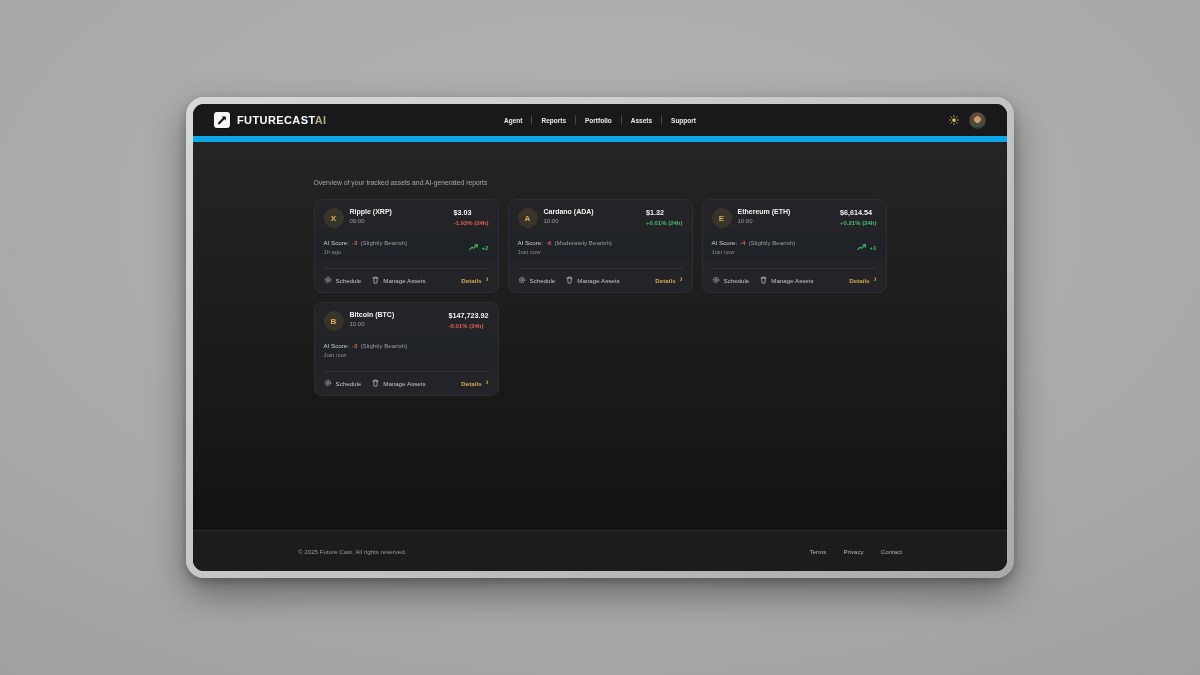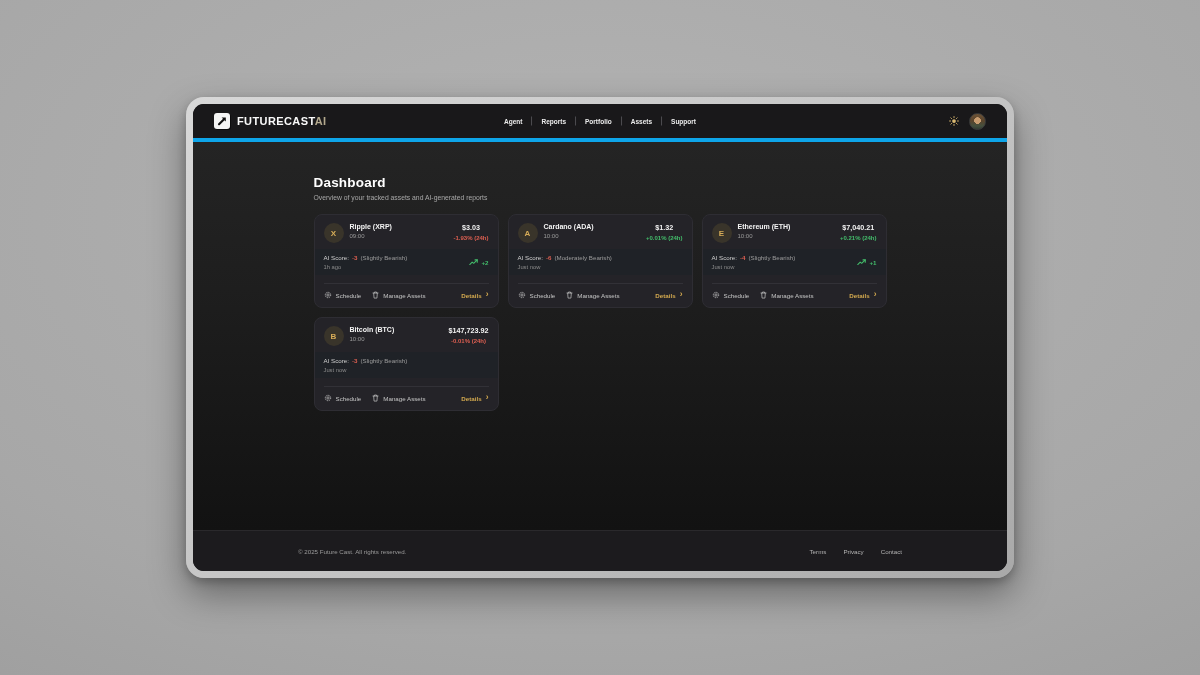--- a/index.html
+++ b/index.html
@@ -18,21 +18,21 @@
     box-shadow: 0 16px 36px rgba(0,0,0,0.38), 0 4px 10px rgba(0,0,0,0.22);
   }
   .screen {
     width: 100%; height: 100%; border-radius: 11px; overflow: hidden;
     background: #161616; display: flex; flex-direction: column;
   }
 
   
   .app-header {
     flex: 0 0 38px; height: 38px; background: #19181a;
-    border-bottom: 4px solid #0ea5e9;
+    border-bottom: 6px solid #0ea5e9;
     display: flex; align-items: center; padding: 0 21px; position: relative;
   }
   .brand { display: flex; align-items: center; gap: 7px; cursor: pointer; }
   .brand-icon {
     width: 16px; height: 16px; border-radius: 3px; background: #f5f5f5;
     display: flex; align-items: center; justify-content: center;
     box-shadow: 1px 1px 0 rgba(0,0,0,0.5);
   }
   .brand-text { font-size: 11px; font-weight: 800; color: #fafafa; letter-spacing: 0.4px; }
   .brand-ai { color: #b4a98e; }
@@ -65,21 +65,21 @@
   }
   .card-head { padding: 8px 9px 6px; display: flex; align-items: flex-start; gap: 6px; }
   .coin-avatar {
     width: 20px; height: 20px; flex: 0 0 20px; border-radius: 50%;
     background: #39342a; display: flex; align-items: center; justify-content: center;
   }
   .sym { font-size: 8px; font-weight: 700; color: #d6ac58; }
   .coin-info { flex: 1; min-width: 0; }
   .coin-name { font-size: 7px; font-weight: 700; color: #f3f3f3; }
   .coin-time { font-size: 6px; color: #9b9b9b; margin-top: 3px; }
-  .price-info { text-align: center; }
+  .price-info { text-align: left; }
   .price { font-size: 7.2px; font-weight: 800; color: #f3f3f3; }
   .chg { font-size: 6px; margin-top: 3px; font-weight: 600; }
   .chg.down { color: #dd5f51; }
   .chg.up { color: #43bd6b; }
 
   .ai-strip {
     background: #1f2227; padding: 5px 9px; min-height: 25px;
     display: flex; justify-content: space-between; align-items: center;
   }
   .ai-line { display: flex; gap: 3px; align-items: baseline; }
@@ -156,21 +156,20 @@
                   <line x1="11.8" y1="4.2" x2="13.1" y2="2.9"></line>
               </g>
             </svg>
           </button>
           <div class="avatar"></div>
         </div>
       </header>
 
       <main class="main">
         <div class="content">
-          <h1 class="page-title">Dashboard</h1>
           <p class="subtitle">Overview of your tracked assets and AI-generated reports</p>
           <div class="cards" id="cards">
   <div class="card">
     <div class="card-head">
       <div class="coin-avatar">
         <span class="sym">X</span>
       </div>
       <div class="coin-info">
         <div class="coin-name f-name">Ripple (XRP)</div>
         <div class="coin-time f-time">09:00</div>
@@ -279,21 +278,21 @@
   <div class="card">
     <div class="card-head">
       <div class="coin-avatar">
         <span class="sym">E</span>
       </div>
       <div class="coin-info">
         <div class="coin-name f-name">Ethereum (ETH)</div>
         <div class="coin-time f-time">10:00</div>
       </div>
       <div class="price-info">
-        <div class="price f-price">$7,040.21</div>
+        <div class="price f-price">$6,614.54</div>
         <div class="chg f-chg up">+0.21% (24h)</div>
       </div>
     </div>
 
     <div class="ai-strip">
       <div class="ai-left">
         <div class="ai-line">
           <span class="ai-label f-ailabel">AI Score:</span>
           <span class="ai-val f-aival">-4</span>
           <span class="ai-sent f-aisent">(Slightly Bearish)</span>

